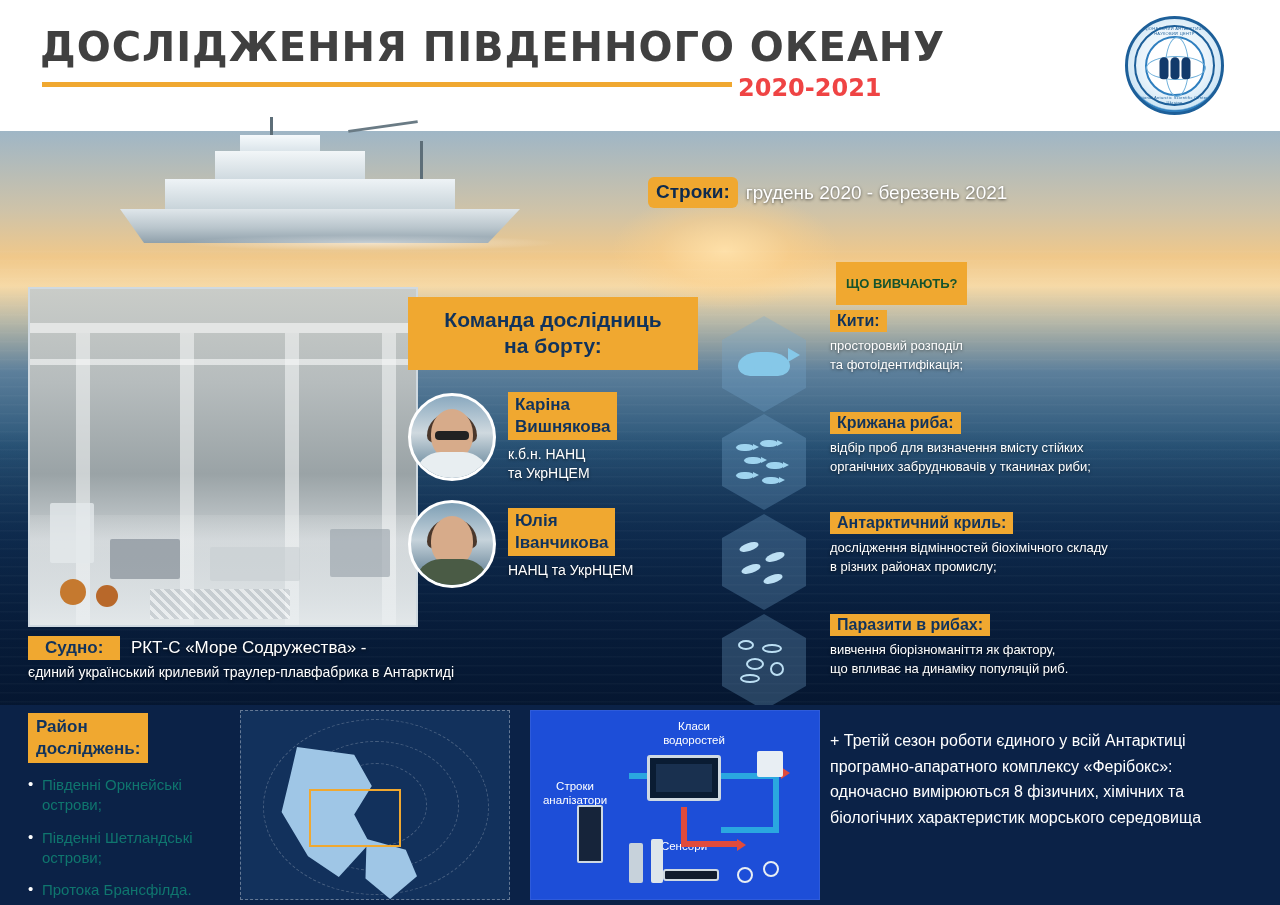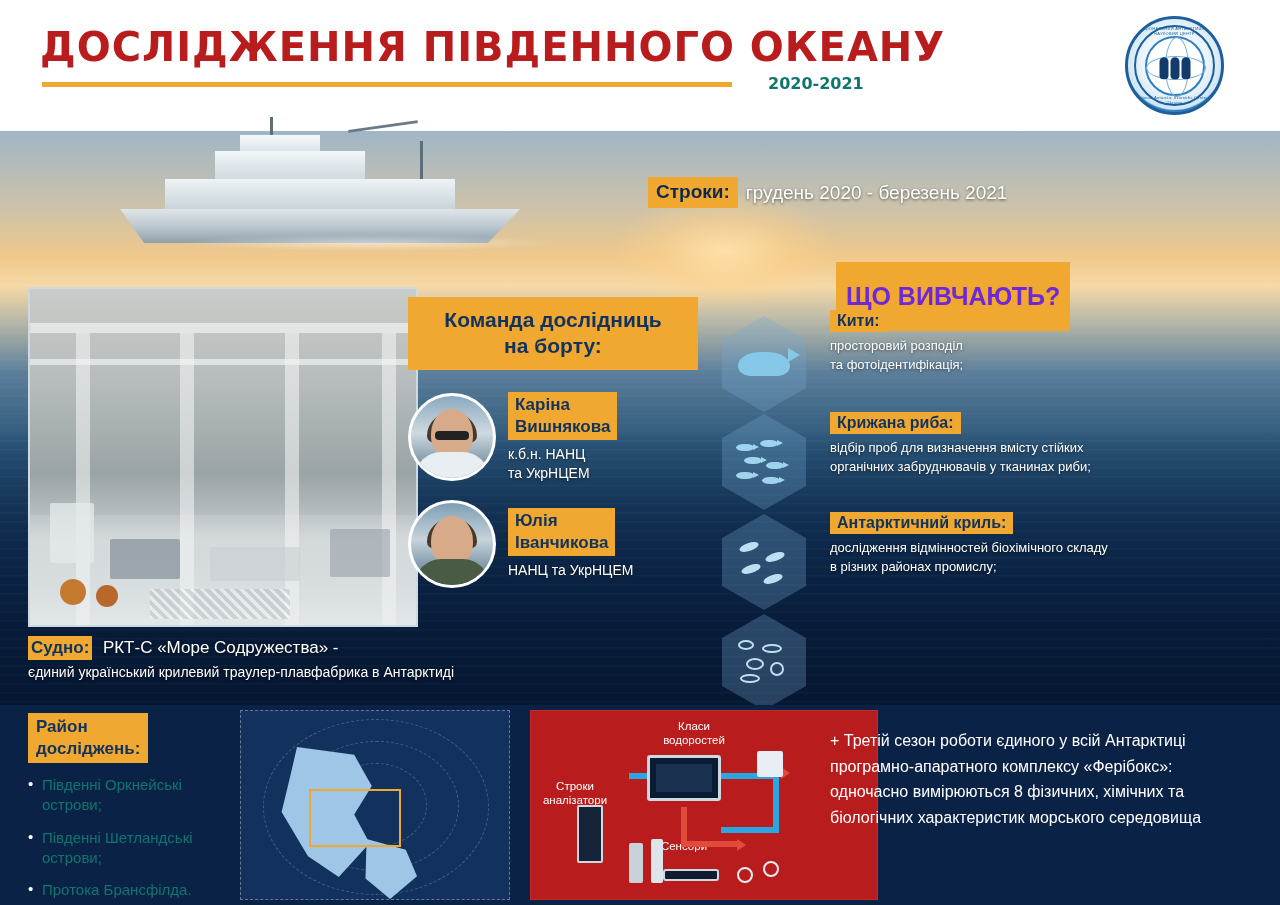--- a/index.html
+++ b/index.html
@@ -10,30 +10,30 @@
     position:relative;
     overflow:hidden;
   }
   .page { position:relative; width:1280px; height:905px; overflow:hidden; }
 
   
   .header { position:absolute; left:0; top:0; width:1280px; height:131px; background:#ffffff; }
   .title {
     position:absolute; left:40px; top:24px;
     font-size:40px; font-weight:bold; letter-spacing:1px;
-    color:#b91c1c;
+    color:#404040;
     font-family:"DejaVu Sans", sans-serif;
   }
   .title-rule {
     position:absolute; left:42px; top:82px; width:690px; height:5px;
     background:#f0a830;
   }
   .subtitle {
-    position:absolute; left:768px; top:74px;
-    font-size:16px; font-weight:bold; color:#0f766e;
+    position:absolute; left:738px; top:74px;
+    font-size:24px; font-weight:bold; color:#ef4444;
     font-family:"DejaVu Sans", sans-serif;
   }
   .logo {
     position:absolute; right:56px; top:16px; width:99px; height:99px;
     border-radius:50%;
     background:radial-gradient(circle at 50% 45%, #ffffff 0%, #eaf4fb 48%, #cfe6f5 70%, #2f7fbf 72%, #1d5f99 100%);
     border:3px solid #1d5f99;
     overflow:hidden;
   }
   .logo .ring { position:absolute; left:6px; top:6px; right:6px; bottom:6px; border-radius:50%; border:2px solid #1d5f99; }
@@ -99,20 +99,21 @@
   .wake {
     position:absolute; left:60px; top:112px; width:380px; height:16px;
     background:radial-gradient(ellipse at center, rgba(255,255,255,.5), rgba(255,255,255,0) 70%);
   }
 
   
   .terms { position:absolute; left:648px; top:177px; display:flex; align-items:center; }
   .terms .tag {
     background:#f0a830; color:#0d2a4e; font-weight:bold; font-size:19px;
     padding:4px 8px 5px 8px;
+    border-radius:6px;
   }
   .terms .val { color:#ffffff; font-size:19px; margin-left:8px; text-shadow:0 1px 3px rgba(0,0,0,.6); }
 
   
   .deck-photo {
     position:absolute; left:28px; top:287px; width:390px; height:340px;
     border:2px solid #cfd9e0;
     background:linear-gradient(180deg,#c9ccc8 0%, #b6bcbd 28%, #9aa3a6 55%, #c9cfd2 75%, #aeb7bb 100%);
     overflow:hidden;
   }
@@ -160,28 +161,28 @@
   .body-sh.dark { background:#4a5b45; }
   .p-text { margin-left:12px; }
   .p-name {
     display:inline-block; background:#f0a830; color:#11335c; font-weight:bold; font-size:17px;
     padding:2px 7px; line-height:1.3;
   }
   .p-desc { color:#ffffff; font-size:14px; margin-top:5px; line-height:1.35; text-shadow:0 1px 3px rgba(0,0,0,.6); }
 
   
   .vessel { position:absolute; left:28px; top:636px; }
-  .vessel .tag { display:inline-block; background:#f0a830; color:#11335c; font-weight:bold; font-size:17px; padding:2px 3px; }
+  .vessel .tag { display:inline-block; background:#f0a830; color:#11335c; font-weight:bold; font-size:17px; padding:2px 17px; }
   .vessel .v1 { color:#ffffff; font-size:17px; margin-left:6px; text-shadow:0 1px 3px rgba(0,0,0,.6); }
   .vessel .v2 { color:#ffffff; font-size:14px; margin-top:4px; text-shadow:0 1px 3px rgba(0,0,0,.6); }
 
   
   .study-title {
     position:absolute; left:836px; top:262px;
-    background:#f0a830; color:#6d28d9; font-weight:bold; font-size:25px; padding:20px 10px;
+    background:#f0a830; color:#14532d; font-weight:bold; font-size:13px; padding:14px 10px;
   }
   .topic { position:absolute; left:830px; color:#ffffff; }
   .topic .t-tag {
     display:inline-block; background:#f0a830; color:#11335c; font-weight:bold; font-size:16px; padding:2px 7px;
   }
   .topic .t-body { font-size:13px; line-height:1.45; margin-top:5px; text-shadow:0 1px 3px rgba(0,0,0,.55); }
   .tp1 { top:310px; } .tp2 { top:412px; } .tp3 { top:512px; } .tp4 { top:614px; }
 
   .hexwrap { position:absolute; left:722px; }
   .hex {
@@ -230,22 +231,22 @@
     clip-path: polygon(20% 0, 72% 6%, 88% 30%, 72% 52%, 86% 74%, 58% 100%, 30% 84%, 6% 50%, 14% 22%);
   }
   .map .land2 {
     position:absolute; left:120px; top:128px; width:56px; height:60px;
     background:#9fc6e6;
     clip-path: polygon(10% 0, 80% 18%, 100% 62%, 52% 100%, 8% 66%);
   }
   .map .box { position:absolute; left:68px; top:78px; width:92px; height:58px; border:2px solid #f0a830; }
 
   .diagram {
-    position:absolute; left:530px; top:710px; width:348px; height:190px;
-    background:#b91c1c; border:1px solid rgba(255,255,255,.08);
+    position:absolute; left:530px; top:710px; width:290px; height:190px;
+    background:#1d4ed8; border:1px solid rgba(255,255,255,.08);
   }
   .dg-label { position:absolute; color:#ffffff; font-size:11.5px; text-align:center; line-height:1.25; }
   .dg-l1 { left:118px; top:8px; width:90px; }
   .dg-l2 { left:6px; top:68px; width:76px; }
   .dg-l3 { left:118px; top:128px; width:70px; }
   .dg-screen { position:absolute; left:116px; top:44px; width:74px; height:46px; background:#0a1c33; border:3px solid #cfd9e2; border-radius:3px; }
   .dg-screen i { position:absolute; left:6px; top:6px; right:6px; bottom:6px; background:#19304f; display:block; }
   .dg-box { position:absolute; background:#e8eef3; border-radius:2px; }
   .dg-b1 { left:226px; top:40px; width:26px; height:26px; }
   .dg-b2 { left:98px; top:132px; width:14px; height:40px; background:#c7d2db; }
@@ -420,20 +421,25 @@
   <div class="topic tp3">
     <span class="t-tag">Антарктичний криль:</span>
     <div class="t-body" style="white-space:pre-line;">дослідження відмінностей біохімічного складу
 в різних районах промислу;</div>
   </div>
   <div class="topic tp2">
     <span class="t-tag">Крижана риба:</span>
     <div class="t-body" style="white-space:pre-line;">відбір проб для визначення вмісту стійких
 органічних забруднювачів у тканинах риби;</div>
   </div>
+  <div class="topic tp4">
+    <span class="t-tag">Паразити в рибах:</span>
+    <div class="t-body" style="white-space:pre-line;">вивчення біорізноманіття як фактору,
+що впливає на динаміку популяцій риб.</div>
+  </div>
 
   <div class="bottom"></div>
 
   <div class="region">
     <span class="r-tag" style="white-space:pre-line;">Район
 досліджень:</span>
     <ul>
       <li>Південні Оркнейські острови;</li>
       <li>Південні Шетландські острови;</li>
       <li>Протока Брансфілда.</li>

